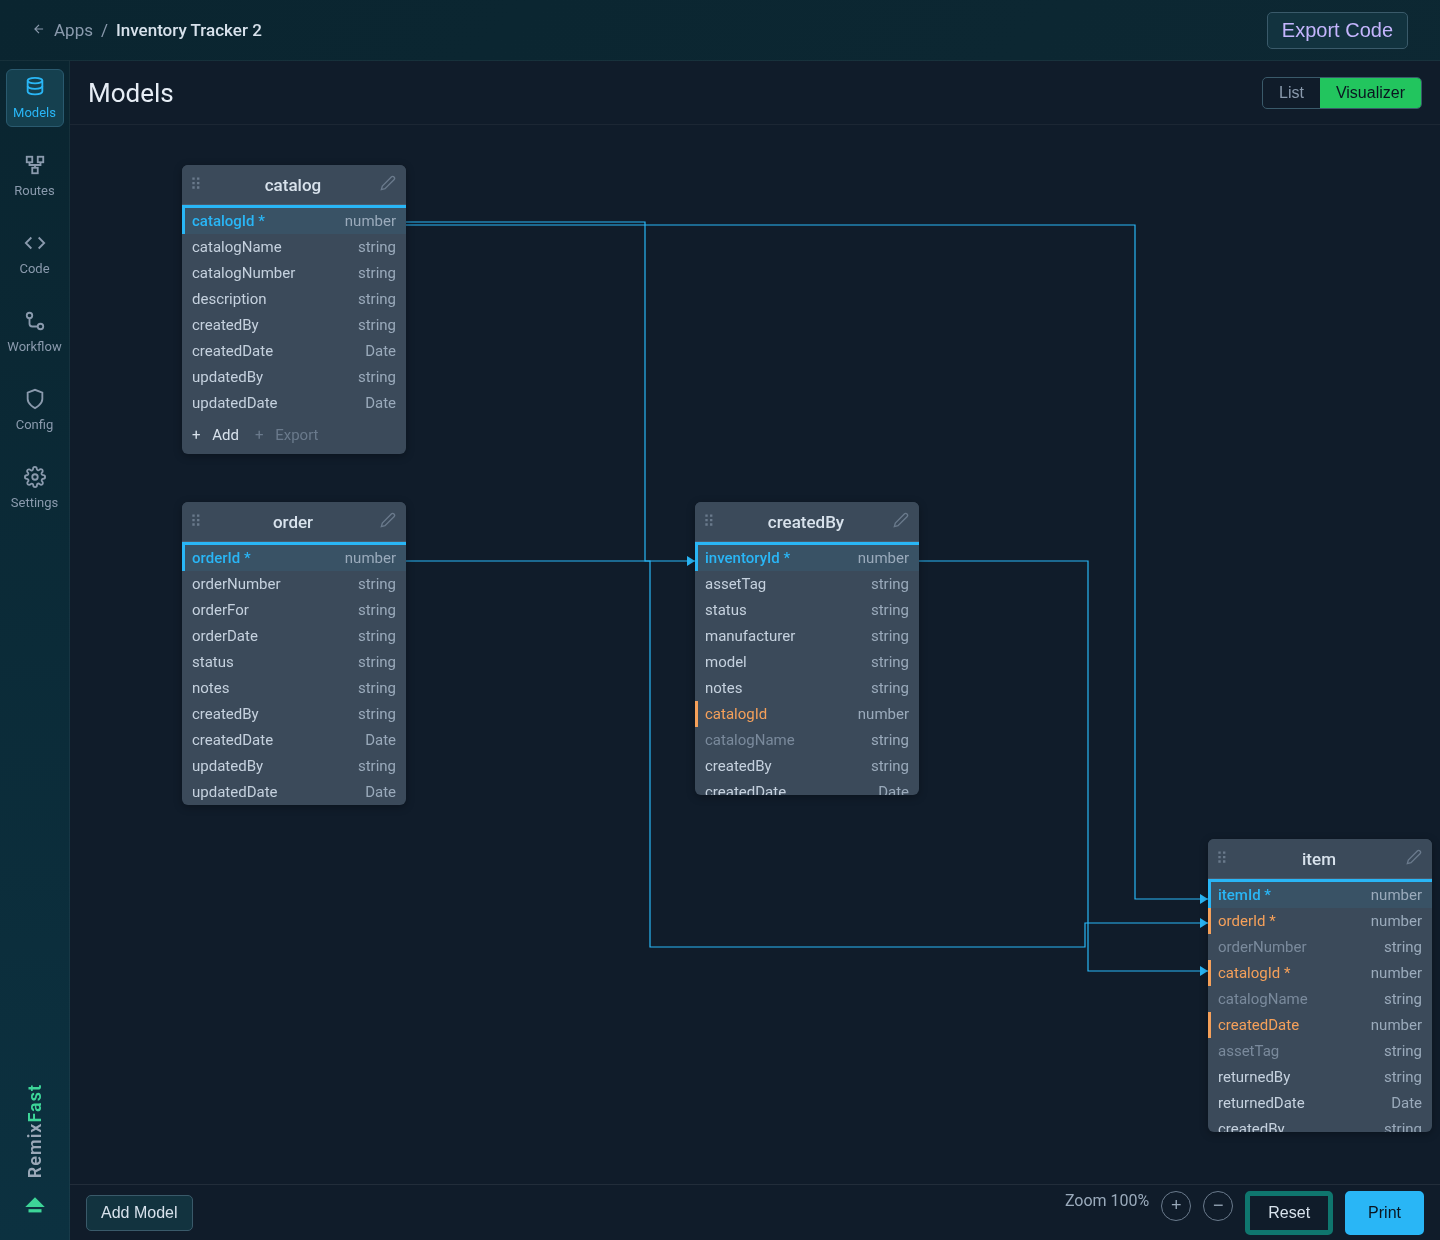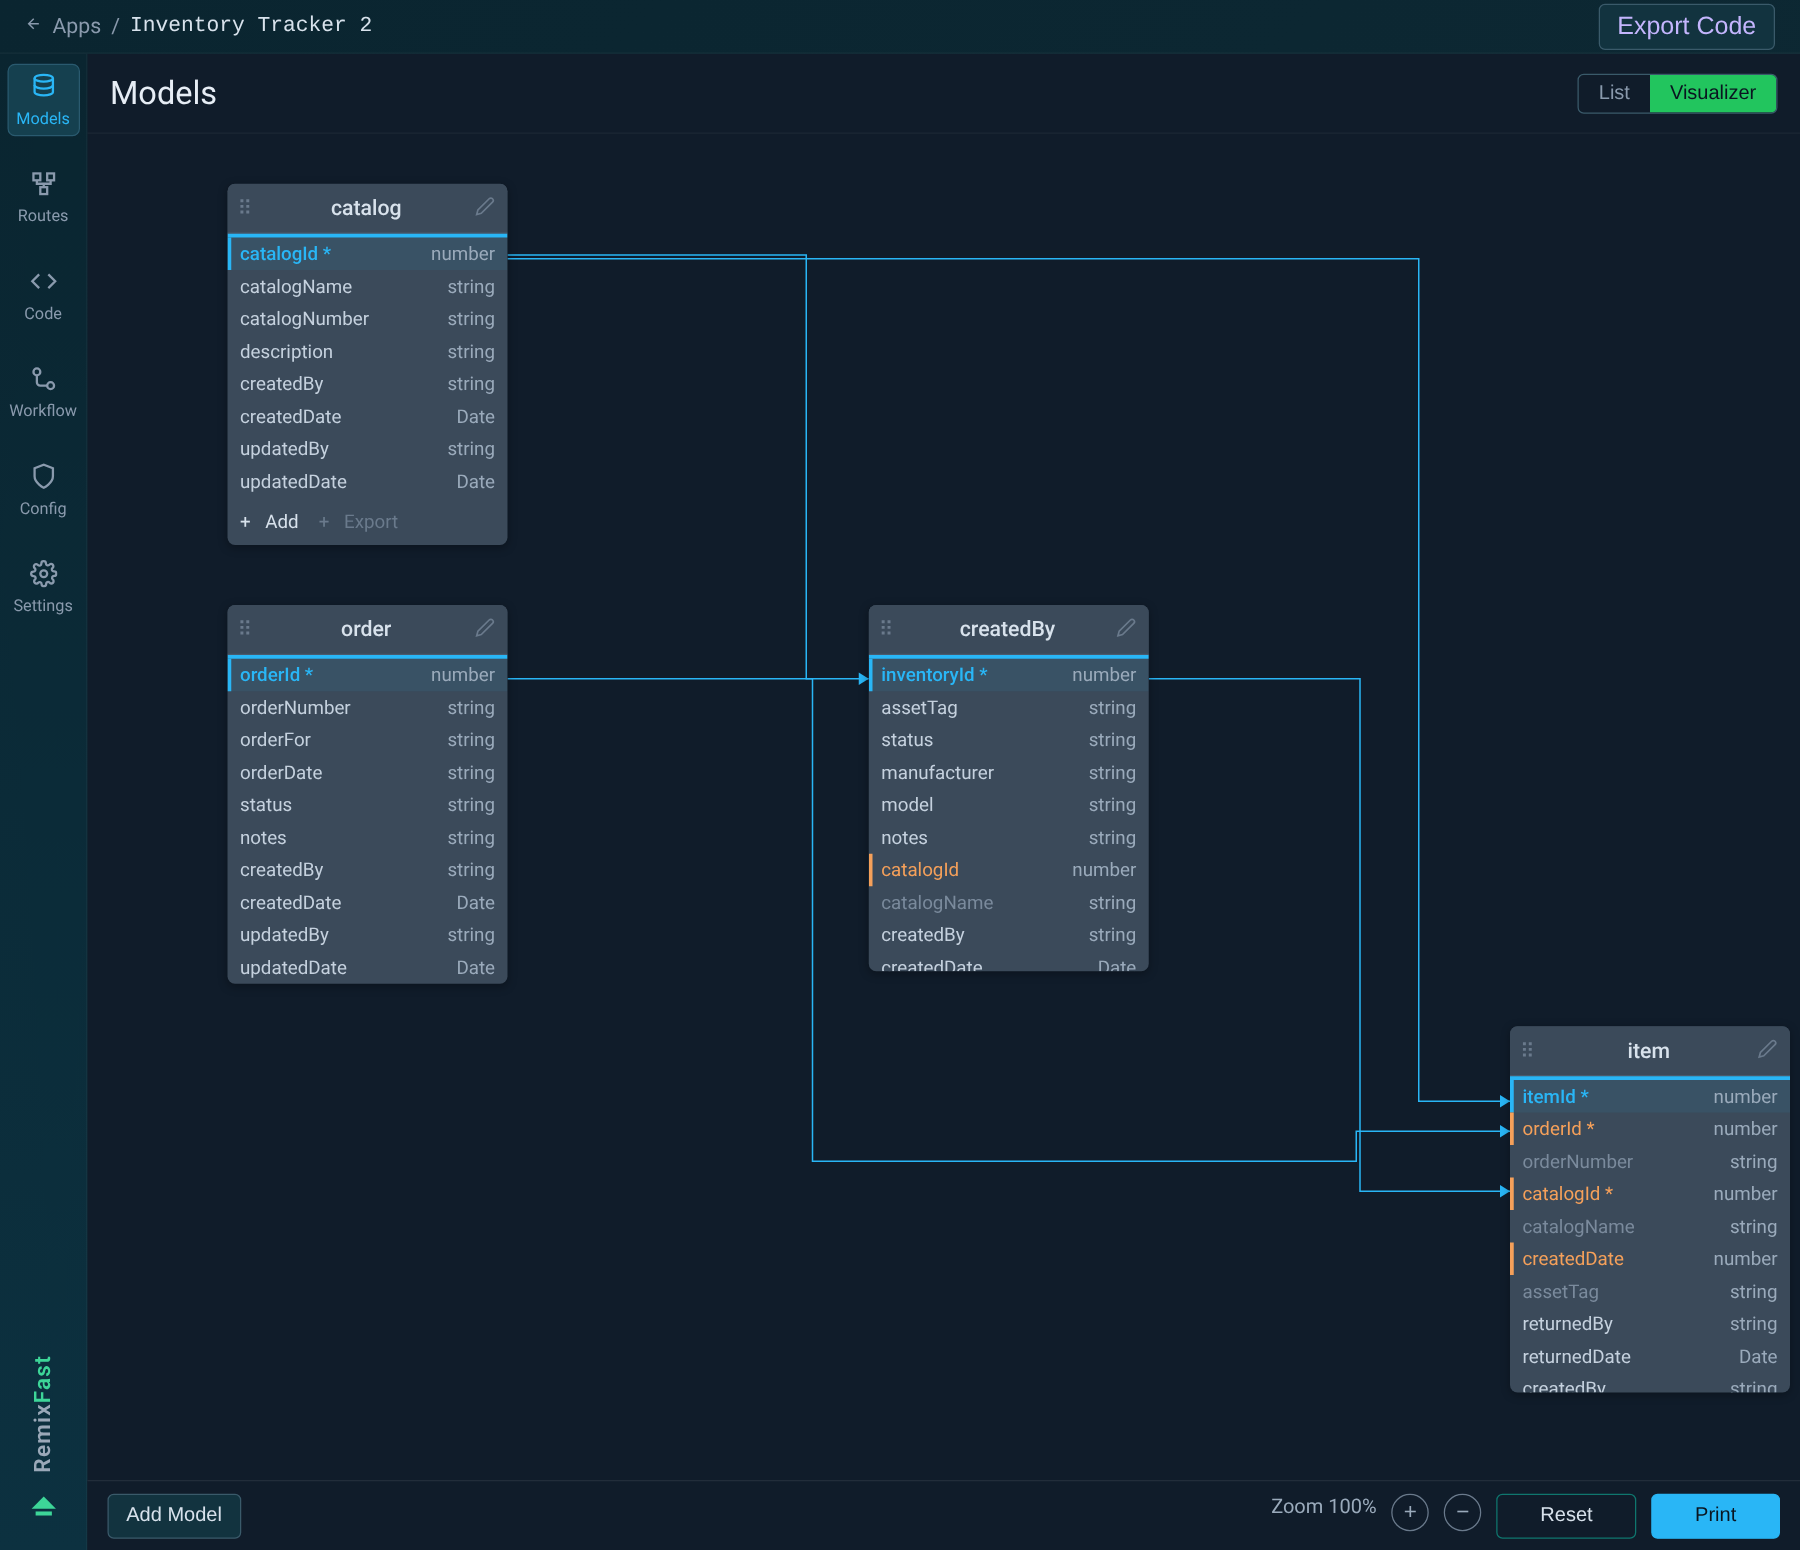--- a/index.html
+++ b/index.html
@@ -11,38 +11,38 @@
   width: 1440px;
   height: 1240px;
 }
 .app {
   display: flex;
   flex-direction: column;
   height: 100%;
   background: linear-gradient(135deg, #0a2530 0%, #0f2a35 100%);
 }
 .topbar {
-  height: 43px;
+  height: 61px;
   display: flex;
   align-items: center;
   justify-content: space-between;
-  padding: 0 20px;
+  padding: 0 32px;
   border-bottom: 1px solid rgba(255,255,255,0.05);
 }
 .breadcrumb {
   display: flex;
   align-items: center;
   gap: 8px;
   font-size: 17px;
   color: #8a9aad;
 }
 .breadcrumb .back-arrow { cursor: pointer; color: #8a9aad; }
 .breadcrumb .link { color: #8a9aad; cursor: pointer; }
 .breadcrumb .slash { color: #8a9aad; }
-.breadcrumb .current { color: #d8e2ec; font-weight: 500; font-family: Liberation Mono, monospace; }
+.breadcrumb .current { color: #d8e2ec; font-weight: 500; }
 .export-btn {
   background: #12333f;
   border: 1px solid #3a5a6a;
   color: #c4b5fd;
   padding: 6px 14px;
   border-radius: 5px;
   font-size: 20px;
   cursor: pointer;
 }
 .main-row {
@@ -248,24 +248,24 @@
   border: 1.5px solid #6a7a8c;
   background: transparent;
   color: #9aaabb;
   font-size: 18px;
   cursor: pointer;
   display: flex;
   align-items: center;
   justify-content: center;
 }
 .pill-btn {
-  border: 1px solid #0f766e;
+  border: 5px solid #0f766e;
   background: transparent;
   color: #d8e2ec;
-  padding: 8px 34px;
+  padding: 8px 18px;
   border-radius: 5px;
   font-size: 16px;
   cursor: pointer;
 }
 .pill-btn.primary {
   background: #29b6f6;
   border-color: #29b6f6;
   color: #0a1520;
 }
 svg.connections {

